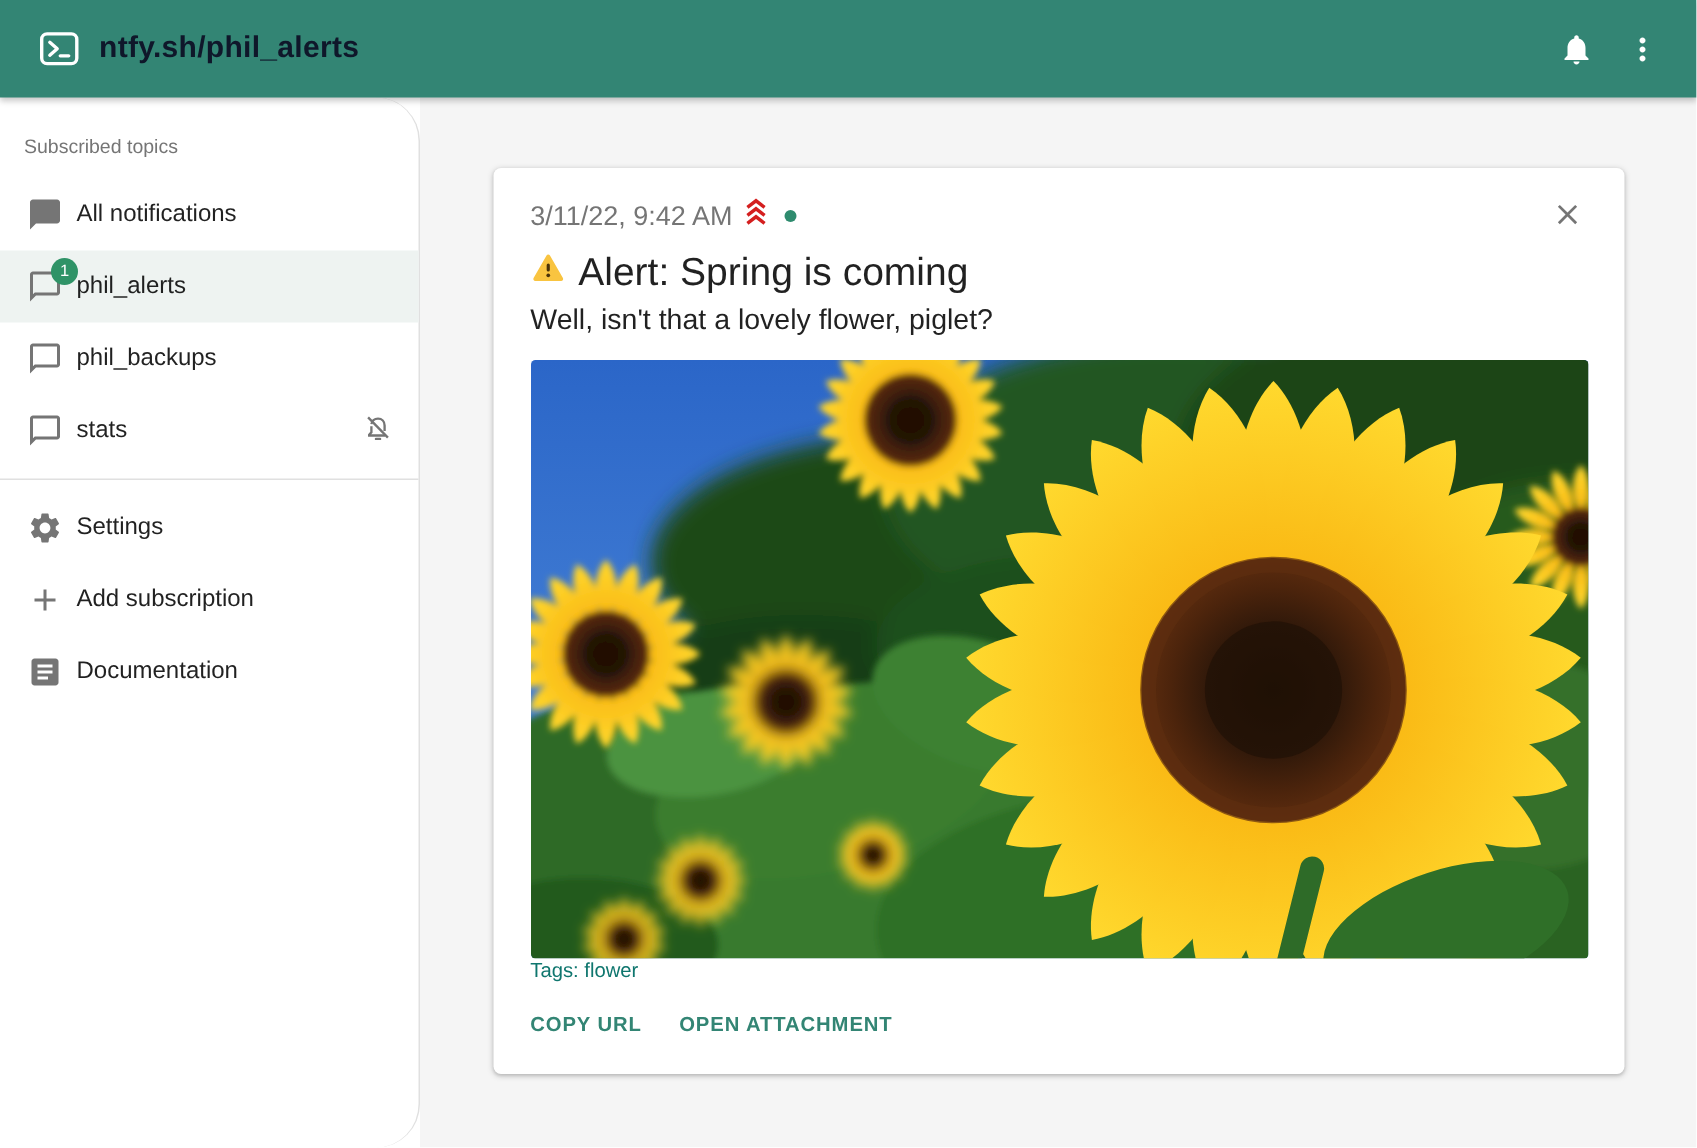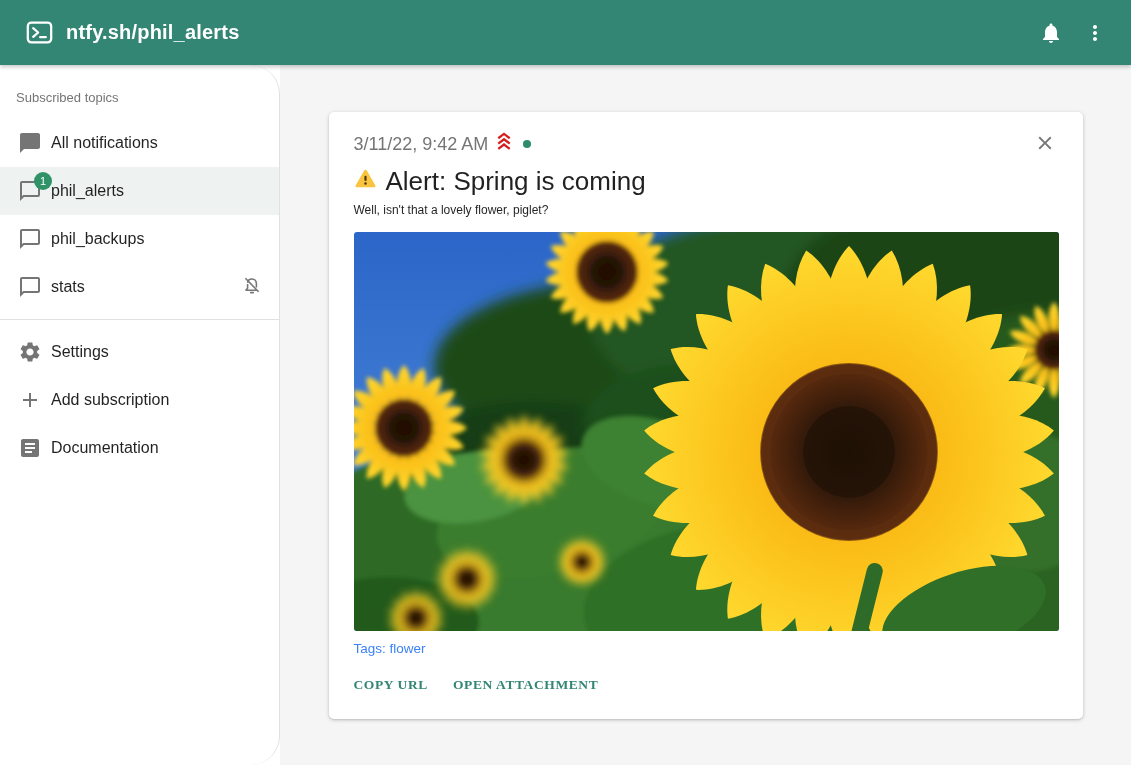--- a/index.html
+++ b/index.html
@@ -2,21 +2,21 @@
 <html><head>
 <meta charset="utf-8">
 <style>
   * { box-sizing: border-box; margin: 0; padding: 0; }
   html,body { width: 1131px; height: 765px; overflow: hidden; }
   body { font-family: "Liberation Sans", sans-serif; background: #fff; }
 
   
   .appbar {
     height: 65px; background: #338574; display: flex; align-items: center;
-    padding: 0 14px 0 26px; color: #ffffff; position: relative; z-index: 5;
+    padding: 0 14px 0 26px; color: #0f172a; position: relative; z-index: 5;
     box-shadow: 0 2px 4px rgba(0,0,0,.22);
   }
   .appbar .logo { width: 27px; height: 27px; flex: 0 0 auto; }
   .appbar .title { font-size: 20px; font-weight: 700; margin-left: 13px; letter-spacing: .2px; }
   .appbar .spacer { flex: 1; }
   .iconbtn {
     width: 44px; height: 44px; border: none; background: transparent; cursor: pointer;
     display: flex; align-items: center; justify-content: center; border-radius: 50%;
   }
   .iconbtn svg { display: block; }
@@ -60,29 +60,29 @@
   .dot { width: 8px; height: 8px; border-radius: 50%; background: #2e8b6e; margin-left: 8px; }
   .close-btn {
     margin-left: auto; width: 28px; height: 28px; border: none; background: transparent;
     cursor: pointer; display: flex; align-items: center; justify-content: center; border-radius: 50%;
   }
   .card-title {
     margin-top: 8px; font-size: 26px; font-weight: 400; color: rgba(0,0,0,.87);
     display: flex; align-items: center;
   }
   .card-title .warn { margin-right: 9px; flex: 0 0 auto; }
-  .card-body { margin-top: 6px; font-size: 12px; color: rgba(0,0,0,.87); }
+  .card-body { margin-top: 6px; font-size: 19px; color: rgba(0,0,0,.87); }
   .attachment {
     margin-top: 15px; width: 705px; height: 399px; border-radius: 3px; overflow: hidden;
     cursor: pointer; line-height: 0;
   }
-  .tags { margin-top: 10px; font-size: 13.5px; color: #3b82f6; }
+  .tags { margin-top: 0; font-size: 13.5px; color: #0f766e; }
   .actions { margin-top: 13px; display: flex; gap: 25px; }
   .text-btn {
-    border: none; background: transparent; color: #338574; font-family: Liberation Serif, serif;
+    border: none; background: transparent; color: #338574; font-family: Liberation Sans, sans-serif;
     font-size: 13.5px; font-weight: 700; letter-spacing: .6px; cursor: pointer; padding: 8px 0;
   }
 </style>
 </head>
 <body>
 
 <header class="appbar">
   <span class="logo">
     <svg viewBox="0 0 24 24" width="27" height="27">
       <rect x="1.6" y="3.2" width="20.8" height="17.6" rx="3.2" fill="none" stroke="#fff" stroke-width="2"></rect>

